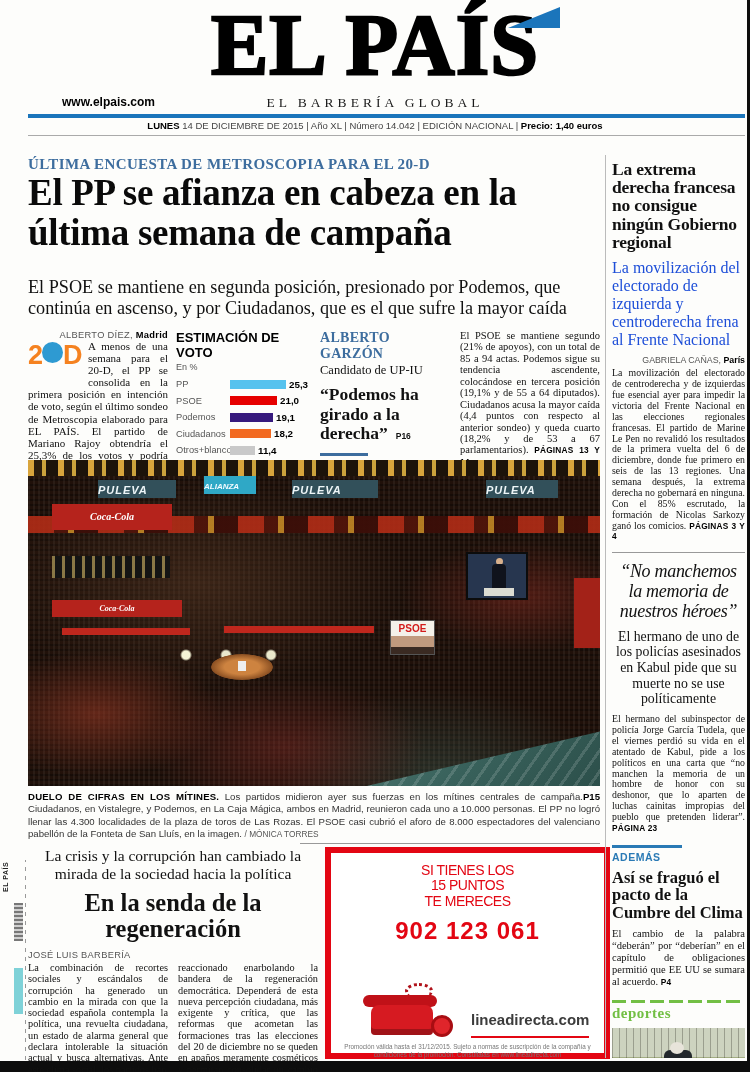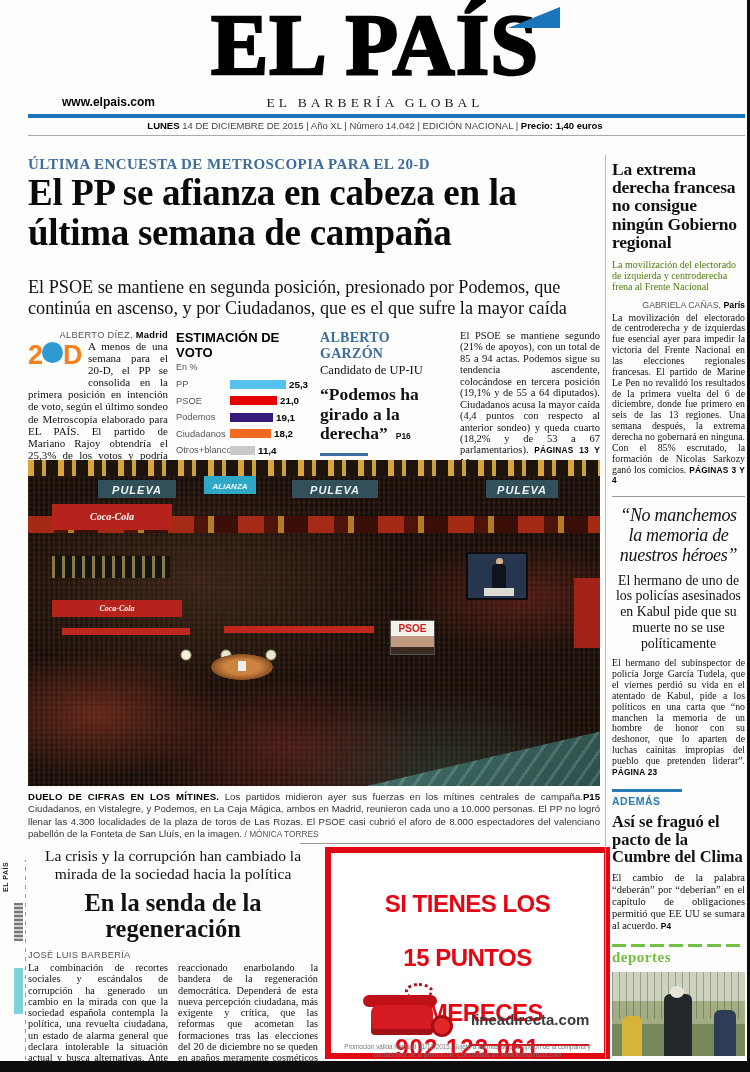--- a/index.html
+++ b/index.html
@@ -66,21 +66,21 @@
       radial-gradient(ellipse 180px 90px at 12% 78%, rgba(168,62,40,.5), transparent 70%),
       radial-gradient(ellipse 200px 100px at 45% 88%, rgba(150,50,45,.38), transparent 70%),
       radial-gradient(ellipse 170px 80px at 86% 42%, rgba(145,45,35,.45), transparent 70%),
       radial-gradient(ellipse 230px 120px at 72% 96%, rgba(70,112,100,.32), transparent 70%),
       radial-gradient(ellipse 300px 150px at 30% 38%, rgba(95,62,40,.45), transparent 70%),
       repeating-linear-gradient(90deg, rgba(255,255,240,.05) 0 2px, transparent 2px 5px),
       repeating-linear-gradient(0deg, rgba(0,0,0,.32) 0 2px, transparent 2px 5px);
   }
   .ph-topstrip { position:absolute; left:0; top:0; width:572px; height:16px;
     background:repeating-linear-gradient(90deg,#d9a53c 0 6px,#2a1c0c 6px 14px,#caa23c 14px 18px,#1c130a 18px 30px); }
-  .ph-banner { position:absolute; height:18px; background:#32505a; color:#eef6f8; font-family:"Liberation Sans",sans-serif; font-weight:bold; font-style:italic; font-size:11px; line-height:21px; text-align:center; letter-spacing:1px; }
+  .ph-banner { position:absolute; height:18px; background:#32505a; color:#eef6f8; font-family:"Liberation Sans",sans-serif; font-weight:bold; font-style:italic; font-size:11px; line-height:21px; letter-spacing:1px; }
   .ph-banner.cyan { background:#2fa8c6; font-size:8px; letter-spacing:0; color:#f2fbff; }
   .ph-tier { position:absolute; left:0; top:56px; width:572px; height:17px;
     background:repeating-linear-gradient(90deg, rgba(178,44,22,.9) 0 26px, rgba(80,20,10,.95) 26px 40px, rgba(216,150,40,.8) 40px 46px, rgba(60,14,8,.95) 46px 70px); }
   .ph-coke { position:absolute; background:#b5231c; color:#fff; font-style:italic; font-weight:bold; font-family:"Liberation Serif",serif; text-align:center; }
   .ph-score { position:absolute; left:24px; top:96px; width:118px; height:22px; background:#141414;
     background-image:repeating-linear-gradient(90deg, rgba(255,220,120,.5) 0 3px, transparent 3px 10px); }
   .ph-screen { position:absolute; left:438px; top:92px; width:62px; height:48px; background:#27364f; border:2px solid #0c0c0c; }
   .ph-screen .fig { position:absolute; left:24px; top:10px; width:14px; height:26px; background:#10131c; border-radius:4px 4px 0 0; }
   .ph-screen .head { position:absolute; left:28px; top:4px; width:7px; height:7px; border-radius:50%; background:#d8b08c; }
   .ph-screen .podium { position:absolute; left:16px; bottom:2px; width:30px; height:8px; background:#dcdcd2; }
@@ -110,35 +110,35 @@
   .bl-sep { left:300px; top:843px; width:300px; height:1px; background:#999; }
   .bl { left:28px; top:847px; width:290px; }
   .bl-overline { font-size:15.5px; line-height:1.16; text-align:center; }
   .bl-head { font-size:24.5px; font-weight:bold; line-height:1.06; text-align:center; margin-top:7px; }
   .bl-byline { font-family:"Liberation Sans",sans-serif; font-size:9.3px; color:#555; letter-spacing:.3px; width:140px; margin-top:8px; }
   .bl-cols { display:flex; gap:10px; margin-top:2px; }
   .bl-col { width:140px; font-size:10.3px; line-height:1.1; text-align:justify; }
 
   
   .ad { left:325px; top:847px; width:285px; height:212px; background:#fff; border:6px solid #e30613; font-family:"Liberation Sans",sans-serif; text-align:center; padding-top:10px; }
-  .ad-line { color:#e30613; font-weight:bold; font-size:24px; line-height:1.1; letter-spacing:-.5px;margin-top:28px; }
+  .ad-line { color:#e30613; font-weight:normal; font-size:14px; line-height:1.1; letter-spacing:-.5px; }
   .ad-phone { color:#e30613; font-weight:bold; font-size:24px; margin-top:8px; letter-spacing:1px; }
   .ad-graphic { position:absolute; left:22px; top:138px; width:110px; height:48px; }
   .ad-phone-body { position:absolute; left:18px; top:14px; width:62px; height:30px; background:#d61a21; border-radius:8px 8px 4px 4px; box-shadow:inset 0 -6px 0 rgba(0,0,0,.25); }
   .ad-phone-handset { position:absolute; left:10px; top:4px; width:74px; height:12px; background:#c01118; border-radius:8px; }
   .ad-phone-dial { position:absolute; left:78px; top:24px; width:22px; height:22px; background:#e0252b; border-radius:50%; border:3px solid #a80d12; }
   .ad-phone-cord { position:absolute; left:52px; top:-8px; width:28px; height:16px; border:3px dotted #b0121a; border-radius:50%; border-bottom:none; }
-  .ad-site { position:absolute; left:140px; top:158px; font-size:15px; font-weight:bold; color:#3c3c3c; border-bottom:2px solid #e30613; padding-bottom:16px; text-decoration:none; }
+  .ad-site { position:absolute; left:140px; top:158px; font-size:15px; font-weight:bold; color:#3c3c3c; border-bottom:2px solid #e30613; padding-bottom:8px; text-decoration:none; }
   .ad-fine { position:absolute; left:10px; top:190px; width:253px; font-size:6.3px; color:#777; line-height:1.25; }
 
   
   .vrule { left:605px; top:155px; width:1px; height:903px; background:#bbb; }
   .sidebar { left:612px; top:160px; width:133px; height:898px; overflow:hidden; }
   .sb-head { font-size:17.5px; font-weight:bold; line-height:1.04; letter-spacing:-.2px; }
-  .sb-sub { font-size:10px; line-height:1.12; margin-top:8px; color:#4d7c0f; }
+  .sb-sub { font-size:16px; line-height:1.12; margin-top:8px; color:#1d4ed8; }
   .sb-byline { font-family:"Liberation Sans",sans-serif; font-size:8.8px; color:#555; text-align:right; margin-top:7px; }
   .sb-byline b { color:#000; }
   .sb-body { font-size:9.8px; line-height:1.11; text-align:justify; margin-top:3px; }
   .sb-div { height:1px; background:#999; margin:10px 0 9px; }
   .sb-quote { font-size:18px; font-style:italic; line-height:1.1; text-align:center; letter-spacing:-.3px; }
   .sb-qsub { font-size:13.8px; line-height:1.14; text-align:center; margin-top:7px; }
   .sb-label-rule { width:70px; height:3px; background:#2a7ab5; margin-top:11px; }
   .sb-label { font-family:"Liberation Sans",sans-serif; font-size:10.5px; font-weight:bold; color:#2a7ab5; letter-spacing:.5px; margin-top:3px; }
   .sb-head2 { font-size:16.5px; font-weight:bold; line-height:1.08; margin-top:6px; }
   .sb-body2 { font-size:10.5px; line-height:1.15; text-align:justify; margin-top:6px; }

